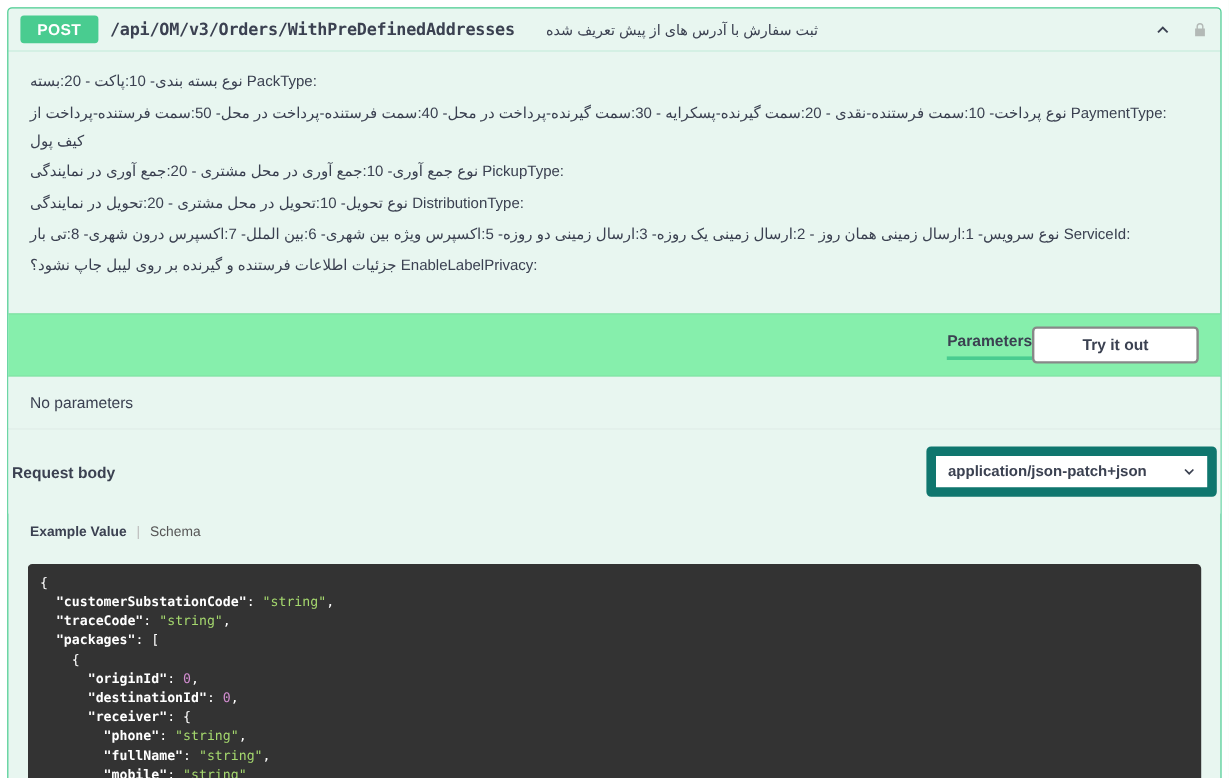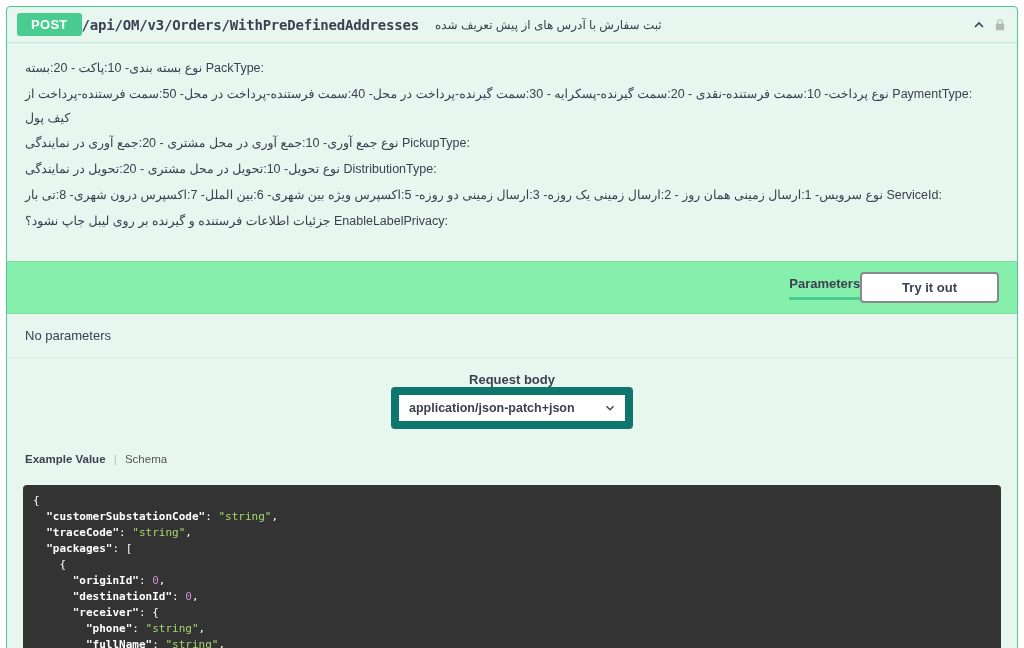--- a/index.html
+++ b/index.html
@@ -12,20 +12,21 @@
   .operation {
     border: 1px solid #49cc90;
     border-radius: 4px;
     margin: 6px;
     background: #e8f6f0;
   }
   .op-header {
     display: flex;
     align-items: center;
     padding: 6px 10px;
+    gap: 10px;
     cursor: pointer;
   }
   .method-badge {
     background: #49cc90;
     color: #fff;
     font-weight: 700;
     padding: 4px 14px;
     border-radius: 3px;
     font-size: 13px;
     letter-spacing: .3px;
@@ -92,21 +93,20 @@
     color: #3b4151;
     background: #e8f6f0;
   }
   .reqbody-bar {
     display: flex;
     align-items: center;
     justify-content: space-between;
     padding: 14px 3px;
     background: #e8f6f0;
     border-top: 1px solid rgba(0,0,0,.04);
-    flex-direction: column;
   }
   .content-type-wrap {
     border: 8px solid #0f766e;
     border-radius: 4px;
     display: flex;
     align-items: center;
     background: #fff;
   }
   .content-type {
     border: none;

